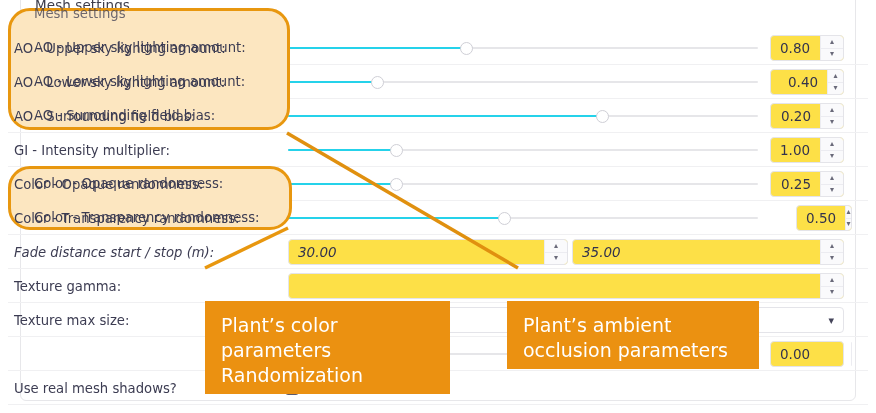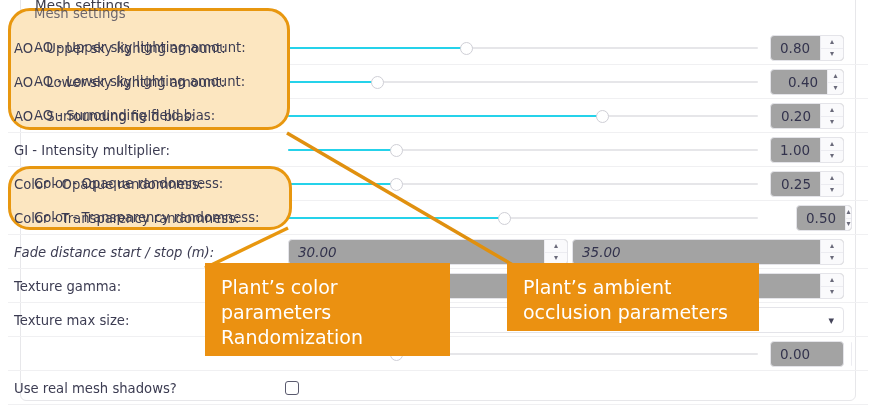--- a/index.html
+++ b/index.html
@@ -66,21 +66,21 @@
     border:1.4px solid #cfcfd6;
     box-sizing:border-box;
   }
 
   
   .numfield{
     position:absolute;
     height:26px;
     border:1px solid #e4e4e9;
     border-radius:4px;
-    background:#a3a3a3;
+    background:#fde047;
     box-sizing:border-box;
     display:flex;align-items:stretch;
   }
   .numval{
     flex:1;
     display:flex;align-items:center;
     padding:0 9px;
     font-size:13.5px;color:#33334d;
     font-family:"DejaVu Sans","Liberation Sans",sans-serif;
   }
@@ -132,20 +132,21 @@
   
   .callout{
     position:absolute;
     background:#eb9111;
     color:#ffffff;
     font-size:19px;
     line-height:25px;
     padding:12px 16px 14px 16px;
     box-sizing:border-box;
     font-family:"DejaVu Sans","Liberation Sans",sans-serif;
+    margin-top:38px;
   }
   .connector{position:absolute;left:0;top:0;width:876px;height:413px;pointer-events:none;}
   .zt{position:relative;z-index:5;}
   .zhl{z-index:3;}
   .zco{z-index:6;}
 </style>
 </head>
 <body>
 
 <div id="root">

